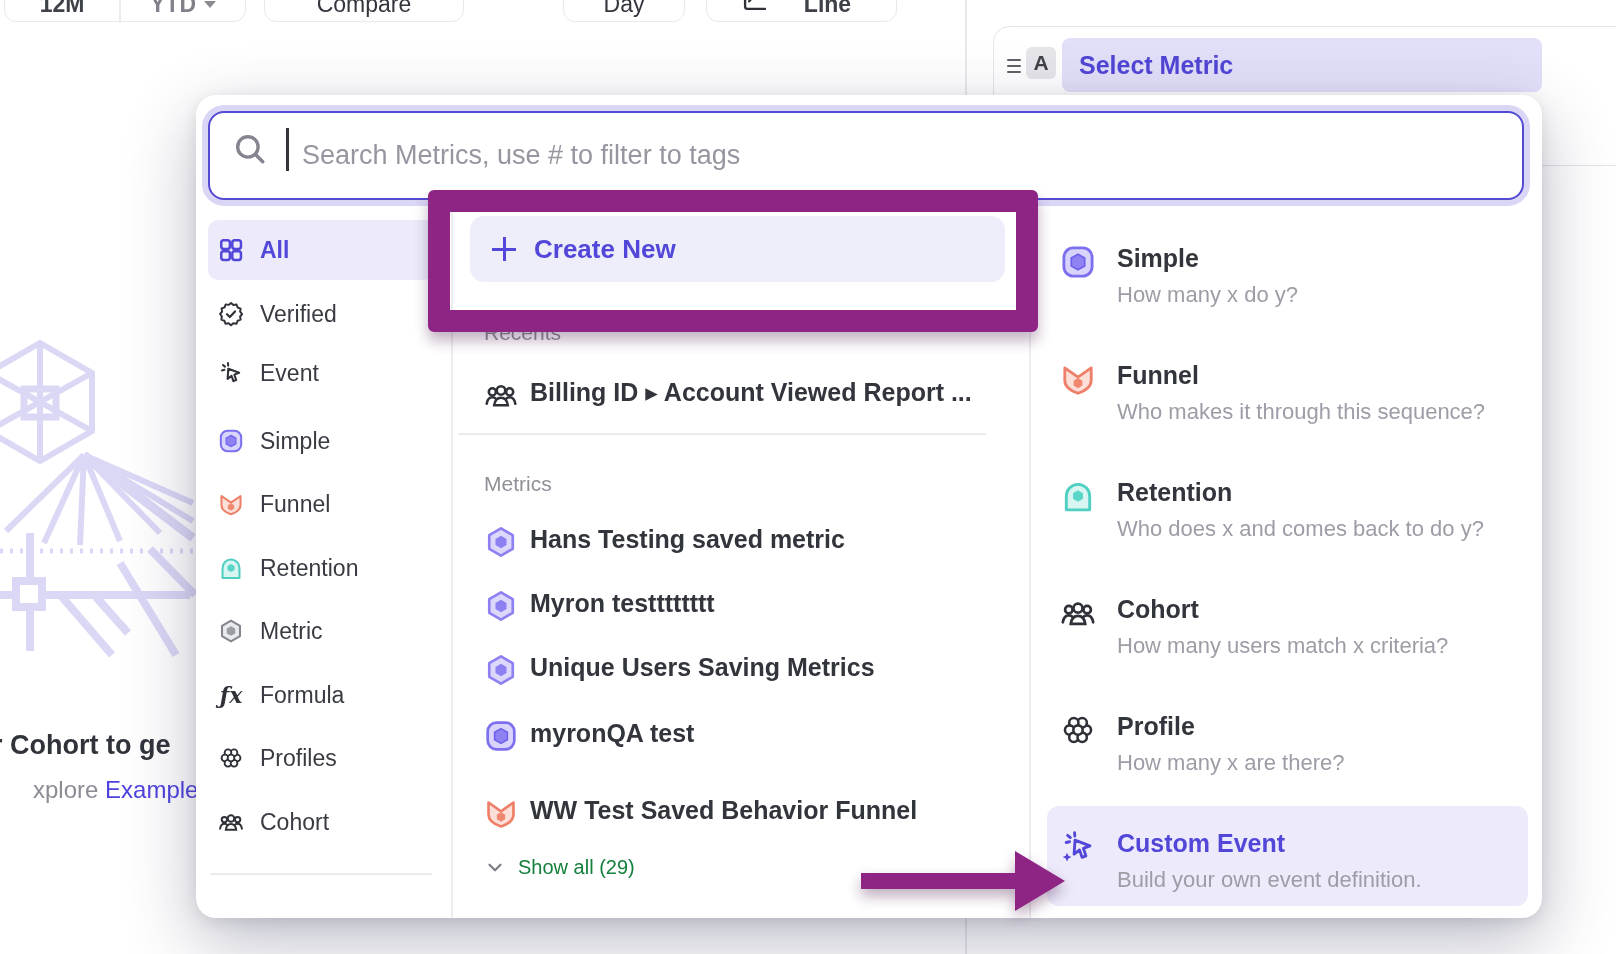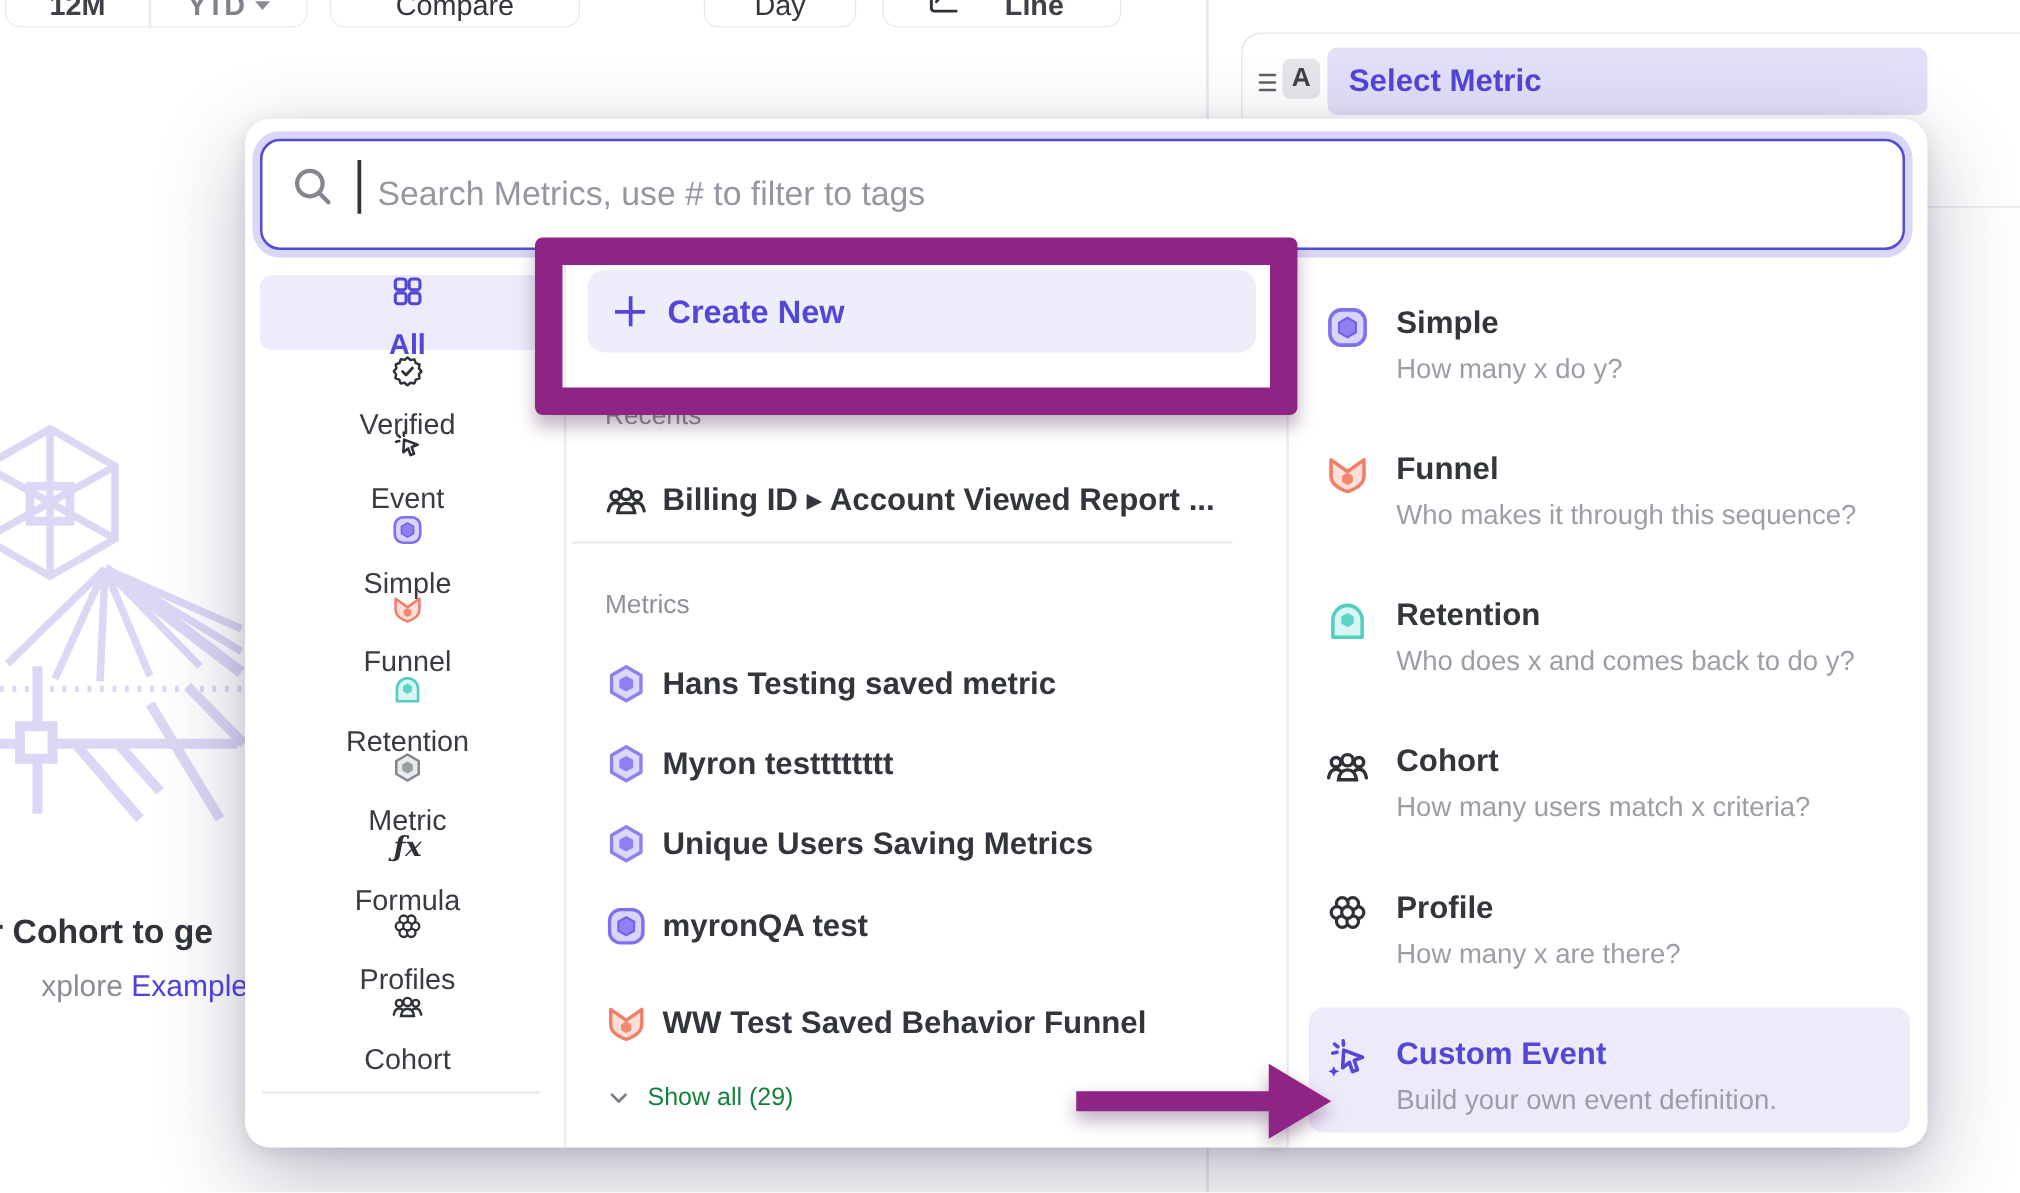--- a/index.html
+++ b/index.html
@@ -12,32 +12,32 @@
   .caret-down{width:0;height:0;border-left:6px solid transparent;border-right:6px solid transparent;border-top:7px solid #8a8b93;display:inline-block;margin-left:8px;}
   
   .metric-card{position:absolute;left:993px;top:26px;width:650px;height:140px;background:#fff;border:1.5px solid #e4e4e9;border-radius:16px;box-sizing:border-box;}
   .hamburger span{display:block;width:14px;height:2.3px;background:#606168;margin-bottom:3.8px;border-radius:2px;}
   
   .modal{position:absolute;left:196px;top:95px;width:1346px;height:823px;background:#fff;border-radius:20px;box-shadow:0 24px 70px rgba(50,50,90,.32),0 4px 16px rgba(0,0,0,.10);overflow:hidden;z-index:10;}
   .search-wrap{position:absolute;left:12px;top:16px;width:1316px;height:89px;}
   .search-input{width:100%;height:100%;box-sizing:border-box;border:2.5px solid #544bd3;border-radius:16px;box-shadow:0 0 0 6px #dad6f6;padding:0 20px 0 92px;font-size:27px;color:#33353b;font-family:inherit;outline:none;background:#fff;}
   .search-input::placeholder{color:#95969f;}
   .text-caret{position:absolute;left:78px;top:17px;width:2.5px;height:43px;background:#33353b;}
-  .srow{position:absolute;left:12px;width:226px;height:60px;display:flex;align-items:center;gap:16px;padding-left:10px;box-sizing:border-box;border-radius:10px;flex-direction:column;}
+  .srow{position:absolute;left:12px;width:226px;height:60px;display:flex;align-items:center;gap:16px;padding-left:10px;box-sizing:border-box;border-radius:10px;}
   .srow.active{background:#eceafb;}
   .slab{font-size:23px;font-weight:500;color:#393b42;white-space:nowrap;}
   .vline{position:absolute;top:112px;width:1.5px;height:711px;background:#ededf1;}
   .hline{position:absolute;height:1.5px;background:#ececf0;}
   .create-btn{position:absolute;left:274px;top:121px;width:535px;height:66px;background:#edeefa;border-radius:14px;display:flex;align-items:center;padding-left:22px;box-sizing:border-box;}
   .plus-icon{position:relative;width:24px;height:24px;margin-right:18px;}
   .plus-icon:before,.plus-icon:after{content:"";position:absolute;background:#5247d9;}
   .plus-icon:before{left:10.5px;top:0;width:3px;height:24px;}
   .plus-icon:after{left:0;top:10.5px;width:24px;height:3px;}
   .sec-head{position:absolute;font-size:21px;color:#8f9098;}
-  .mrow{position:absolute;left:288px;height:44px;display:flex;align-items:center;gap:12px;}
+  .mrow{position:absolute;left:288px;height:44px;display:flex;gap:12px;}
   .mlab{font-size:25px;font-weight:600;color:#33353c;white-space:nowrap;}
   .trow{position:absolute;left:864px;width:470px;display:flex;gap:21px;}
   .ttitle{font-size:25px;font-weight:600;color:#33353c;line-height:28px;}
   .tsub{font-size:22px;color:#9c9da6;margin-top:10px;line-height:26px;}
   .hl-box{position:absolute;left:851px;top:711px;width:481px;height:100px;background:#edebfb;border-radius:12px;}
   
   .anno-rect{position:absolute;left:428px;top:190px;width:610px;height:142px;border:22px solid #8e2484;border-radius:6px;box-sizing:border-box;box-shadow:0 9px 14px rgba(60,8,60,.30);z-index:20;}
   .anno-arrow{position:absolute;left:0;top:0;z-index:20;filter:drop-shadow(0 7px 7px rgba(60,8,60,.35));}
   .arrow-shaft{position:absolute;left:861px;top:873px;width:155px;height:16px;background:#8e2484;}
   .arrow-head{position:absolute;left:1015px;top:851px;width:0;height:0;border-top:30px solid transparent;border-bottom:30px solid transparent;border-left:50px solid #8e2484;}

